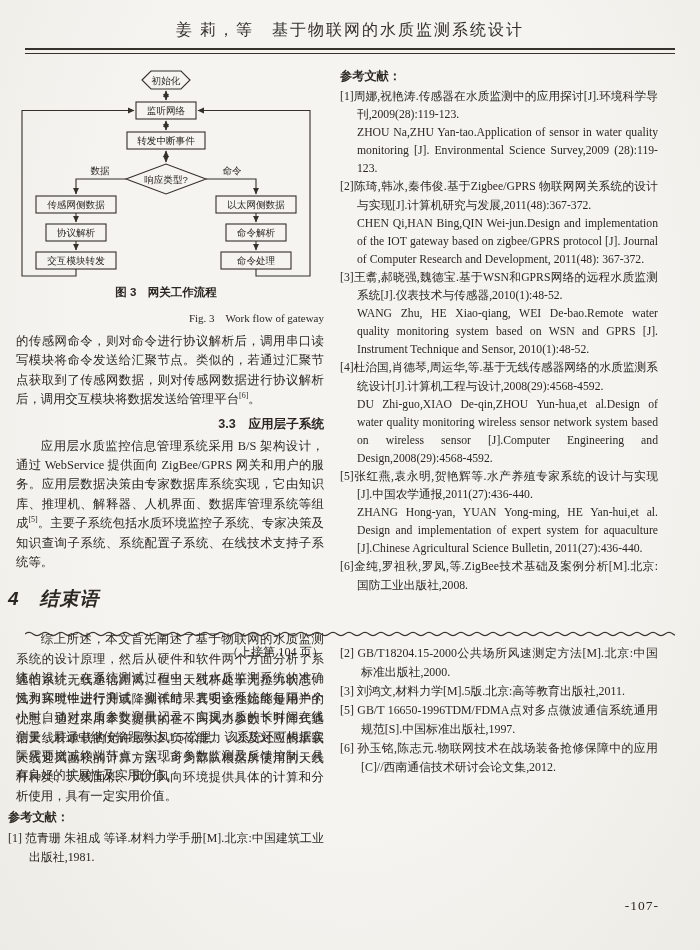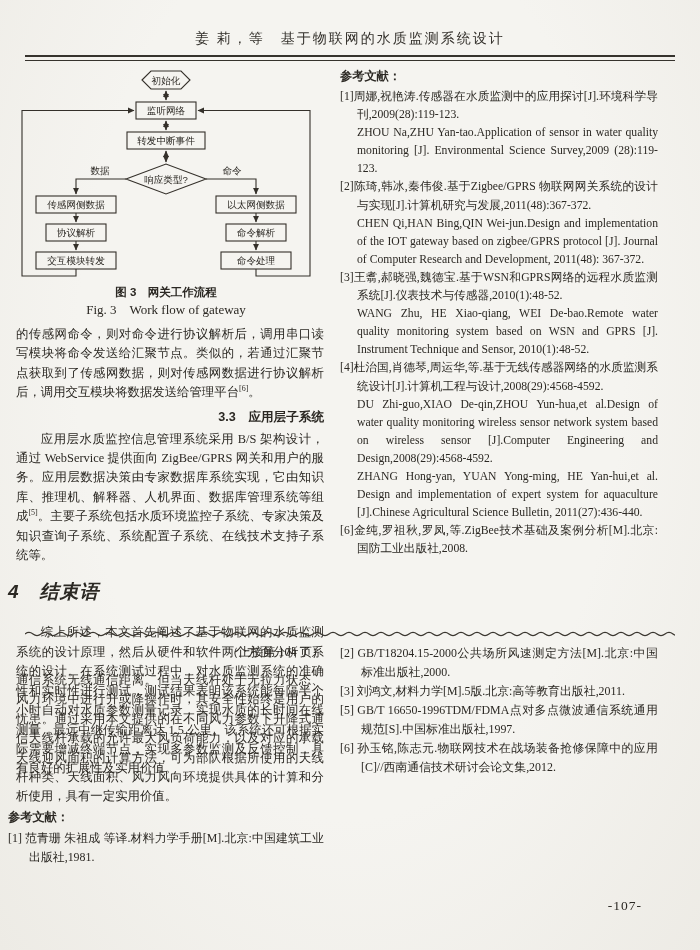--- a/index.html
+++ b/index.html
@@ -2,56 +2,56 @@
 <html><head>
 <meta charset="utf-8">
 <style>
   html,body{margin:0;padding:0;}
   body{width:700px;height:950px;background:#e7e4de;font-family:"Liberation Serif","DejaVu Serif",serif;}
   .page{position:relative;width:700px;height:950px;overflow:hidden;color:#2b2823;
         background:radial-gradient(ellipse at 50% 38%, #f5f4f0 55%, #edebe5 100%);}
 
   
   .hdr{position:absolute;top:0;left:25px;width:650px;}
-  .hdr-title{text-align:center;padding-top:30px;font-size:14px;letter-spacing:2px;color:#33302b;}
+  .hdr-title{text-align:center;padding-top:20px;font-size:16px;letter-spacing:2px;color:#33302b;}
   .hdr-rule{margin-top:7px;height:3px;border-top:2px solid #36332d;border-bottom:1.4px solid #36332d;}
 
   
   .cols{position:absolute;left:8px;width:650px;display:flex;gap:16px;}
   .cols.top{top:66px;}
   .col-l{width:316px;flex:0 0 316px;}
   .col-r{width:318px;flex:0 0 318px;}
 
   .body-text{font-size:12.4px;line-height:19.4px;text-align:justify;margin:0 0 2px 8px;}
   .indent{text-indent:2em;}
   sup{font-size:8px;line-height:0;}
 
   
   .fig{margin:2px 0 6px 0;}
   .fig svg{display:block;margin:0 auto;}
   .fig-cap-cn{text-align:center;font-family:"Liberation Sans","DejaVu Sans",sans-serif;font-weight:bold;font-size:11.5px;margin-top:3px;}
-  .fig-cap-en{text-align:center;font-size:13px;margin-top:1px;}
+  .fig-cap-en{text-align:right;font-size:11px;margin-top:11px;}
 
   .h33{font-family:"Liberation Sans","DejaVu Sans",sans-serif;font-weight:bold;font-size:12.6px;margin:6px 0 4px 0;text-align:right;}
   .h4{font-family:"Liberation Sans","DejaVu Sans",sans-serif;font-weight:bold;font-size:19px;margin:14px 0 18px 0;letter-spacing:1px;font-style:italic;}
 
   
   .ref-head{font-family:"Liberation Sans","DejaVu Sans",sans-serif;font-weight:bold;font-size:12.2px;margin:2px 0 3px 0;}
   .ref{font-size:11.7px;line-height:18.1px;text-align:justify;}
   .ref-cn{padding-left:17px;text-indent:-17px;}
   .ref-en{padding-left:17px;}
   .ref-flat{font-size:11.9px;line-height:19px;text-align:justify;padding-left:21px;text-indent:-21px;}
 
   
   .wave-wrap{position:absolute;left:25px;width:650px;top:630px;height:8px;}
   .wave-wrap svg{display:block;}
 
   .cols.bottom{top:644px;}
   .cont-note{font-size:12.2px;margin:0 0 10px 0;text-align:right;}
-  .pageno{position:absolute;right:58px;top:898px;font-size:13.5px;letter-spacing:1px;}
+  .pageno{position:absolute;right:41px;top:898px;font-size:13.5px;letter-spacing:1px;}
 </style>
 </head>
 <body>
 
 <div class="page">
 
   <div class="hdr">
     <div class="hdr-title">姜 莉，等　基于物联网的水质监测系统设计</div>
     <div class="hdr-rule"></div>
   </div>
@@ -139,20 +139,21 @@
       </div>
       <div class="ref">
         <div class="ref-cn">[3]王翥,郝晓强,魏德宝.基于WSN和GPRS网络的远程水质监测系统[J].仪表技术与传感器,2010(1):48-52.</div>
         <div class="ref-en">WANG Zhu, HE Xiao-qiang, WEI De-bao.Remote water quality monitoring system based on WSN and GPRS [J]. Instrument Technique and Sensor, 2010(1):48-52.</div>
       </div>
       <div class="ref">
         <div class="ref-cn">[4]杜治国,肖德琴,周运华,等.基于无线传感器网络的水质监测系统设计[J].计算机工程与设计,2008(29):4568-4592.</div>
         <div class="ref-en">DU Zhi-guo,XIAO De-qin,ZHOU Yun-hua,et al.Design of water quality monitoring wireless sensor network system based on wireless sensor [J].Computer Engineering and Design,2008(29):4568-4592.</div>
       </div>
       <div class="ref">
+        <div class="ref-cn">[5]张红燕,袁永明,贺艳辉等.水产养殖专家系统的设计与实现[J].中国农学通报,2011(27):436-440.</div>
         <div class="ref-en">ZHANG Hong-yan, YUAN Yong-ming, HE Yan-hui,et al. Design and implementation of expert system for aquaculture [J].Chinese Agricultural Science Bulletin, 2011(27):436-440.</div>
       </div>
       <div class="ref">
         <div class="ref-cn">[6]金纯,罗祖秋,罗凤,等.ZigBee技术基础及案例分析[M].北京: 国防工业出版社,2008.</div>
         <div class="ref-en"></div>
       </div>
     </div>
   </div>
 
   <div class="wave-wrap">

